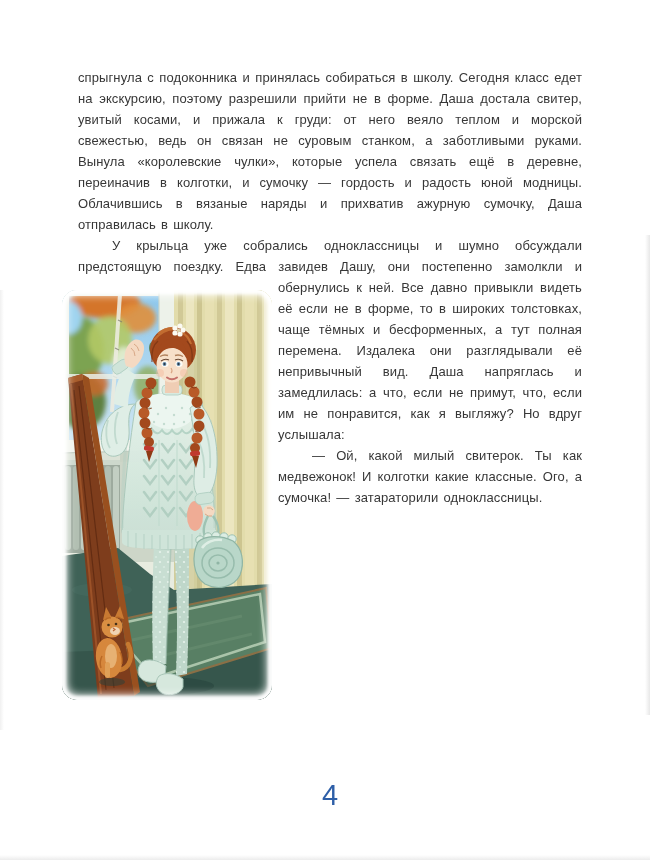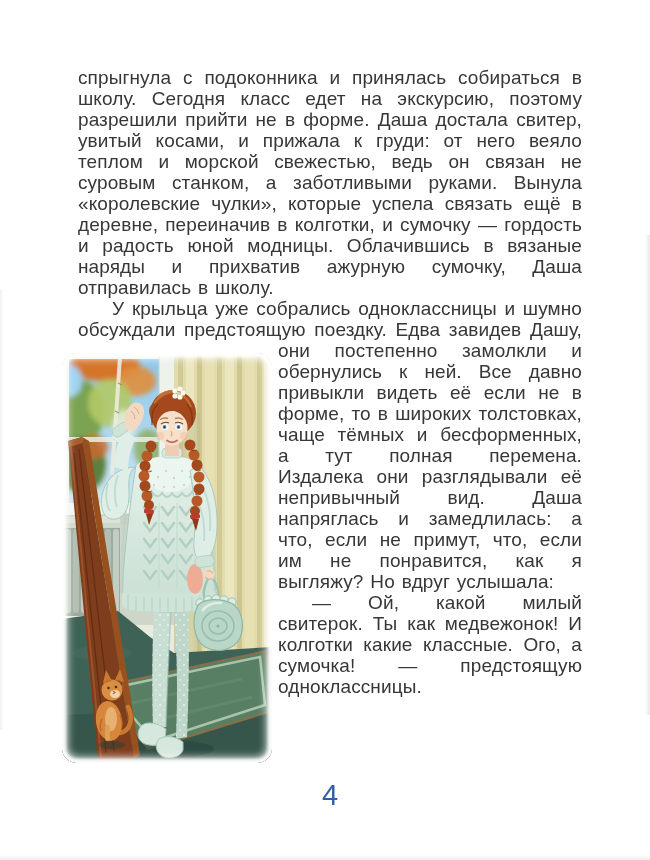--- a/index.html
+++ b/index.html
@@ -10,21 +10,21 @@
     background: #ffffff;
     overflow: hidden;
     font-family: "Liberation Sans", "DejaVu Sans", sans-serif;
   }
   .content {
     position: absolute;
     left: 78px;
     top: 67px;
     width: 504px;
     color: #373737;
-    font-size: 19px;
+    font-size: 13px;
     line-height: 21px;
     text-align: justify;
     letter-spacing: 0.1px;
     word-spacing: 1.5px;
   }
   p.para { margin: 0; text-indent: 34px; }
   p.para.first { text-indent: 0; }
   .float-spacer { float: left; width: 0; height: 55px; }
   figure.illustration {
     float: left;
@@ -333,21 +333,21 @@
             <path d="M64,76 C60,66 64,54 72,50 C78,48 83,53 82,60 C81,68 76,76 70,78 Z" fill="#f4d9c2"></path>
             <path d="M72,54 q4,2 5,7 M69,58 q4,3 4,8" stroke="#d8a887" stroke-width="1" fill="none"></path>
           </g>
         </g>
 
         <rect x="1" y="1" width="208" height="408" rx="13" fill="none" stroke="#ffffff" stroke-width="6" opacity="0.9" filter="url(#soft2)"></rect>
       </svg>
     </figure>
 
     <p class="para">У крыльца уже собрались одноклассницы и шумно обсуждали предстоящую поездку. Едва завидев Дашу, они постепенно замолкли и обернулись к ней. Все давно привыкли видеть её если не в форме, то в широких толстовках, чаще тёмных и бесформенных, а тут полная перемена. Издалека они разглядывали её непривычный вид. Даша напряглась и замедлилась: а что, если не примут, что, если им не понравится, как я выгляжу? Но вдруг услышала:</p>
-    <p class="para">— Ой, какой милый свитерок. Ты как медвежонок! И колготки какие классные. Ого, а сумочка! — предстоящую одноклассницы.</p>
+    <p class="para">— Ой, какой милый свитерок. Ты как медвежонок! И колготки какие классные. Ого, а сумочка! — затараторили одноклассницы.</p>
   </div>
 
   <div class="page-number">4</div>
 
   <div class="scan-edge right"></div>
   <div class="scan-edge left"></div>
   <div class="scan-edge bottom"></div>
 </div>
 
 </body></html>

